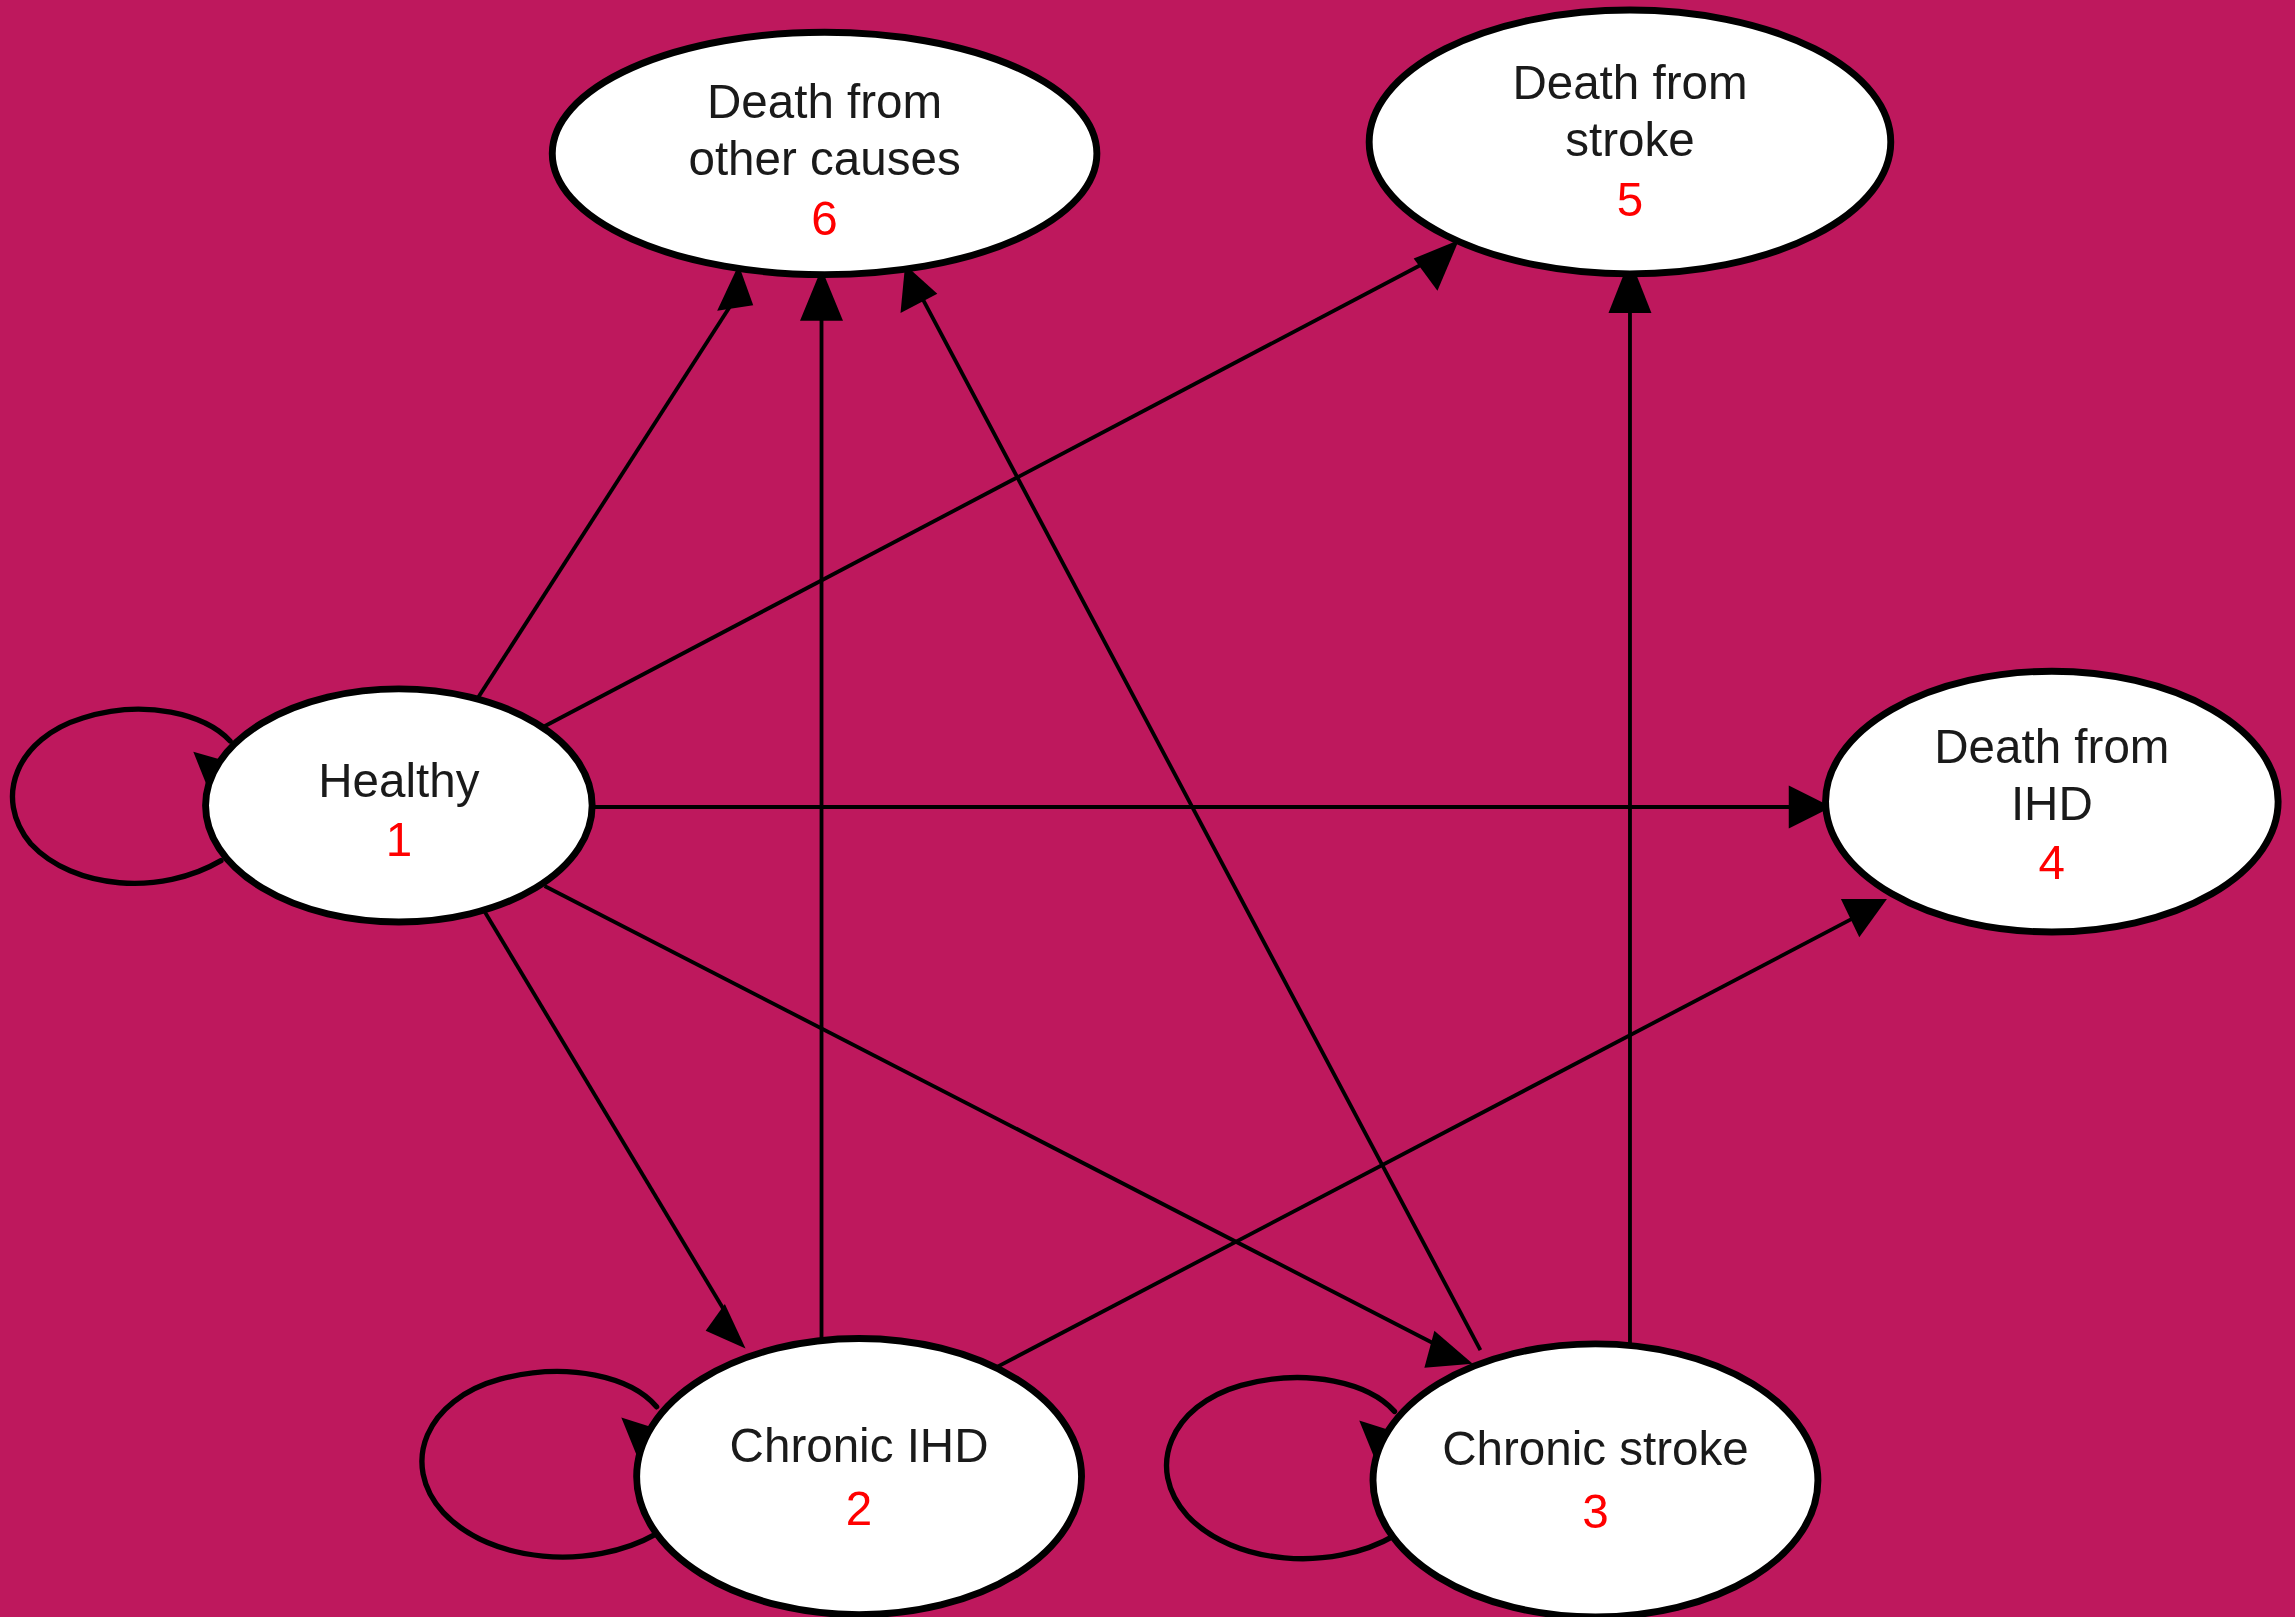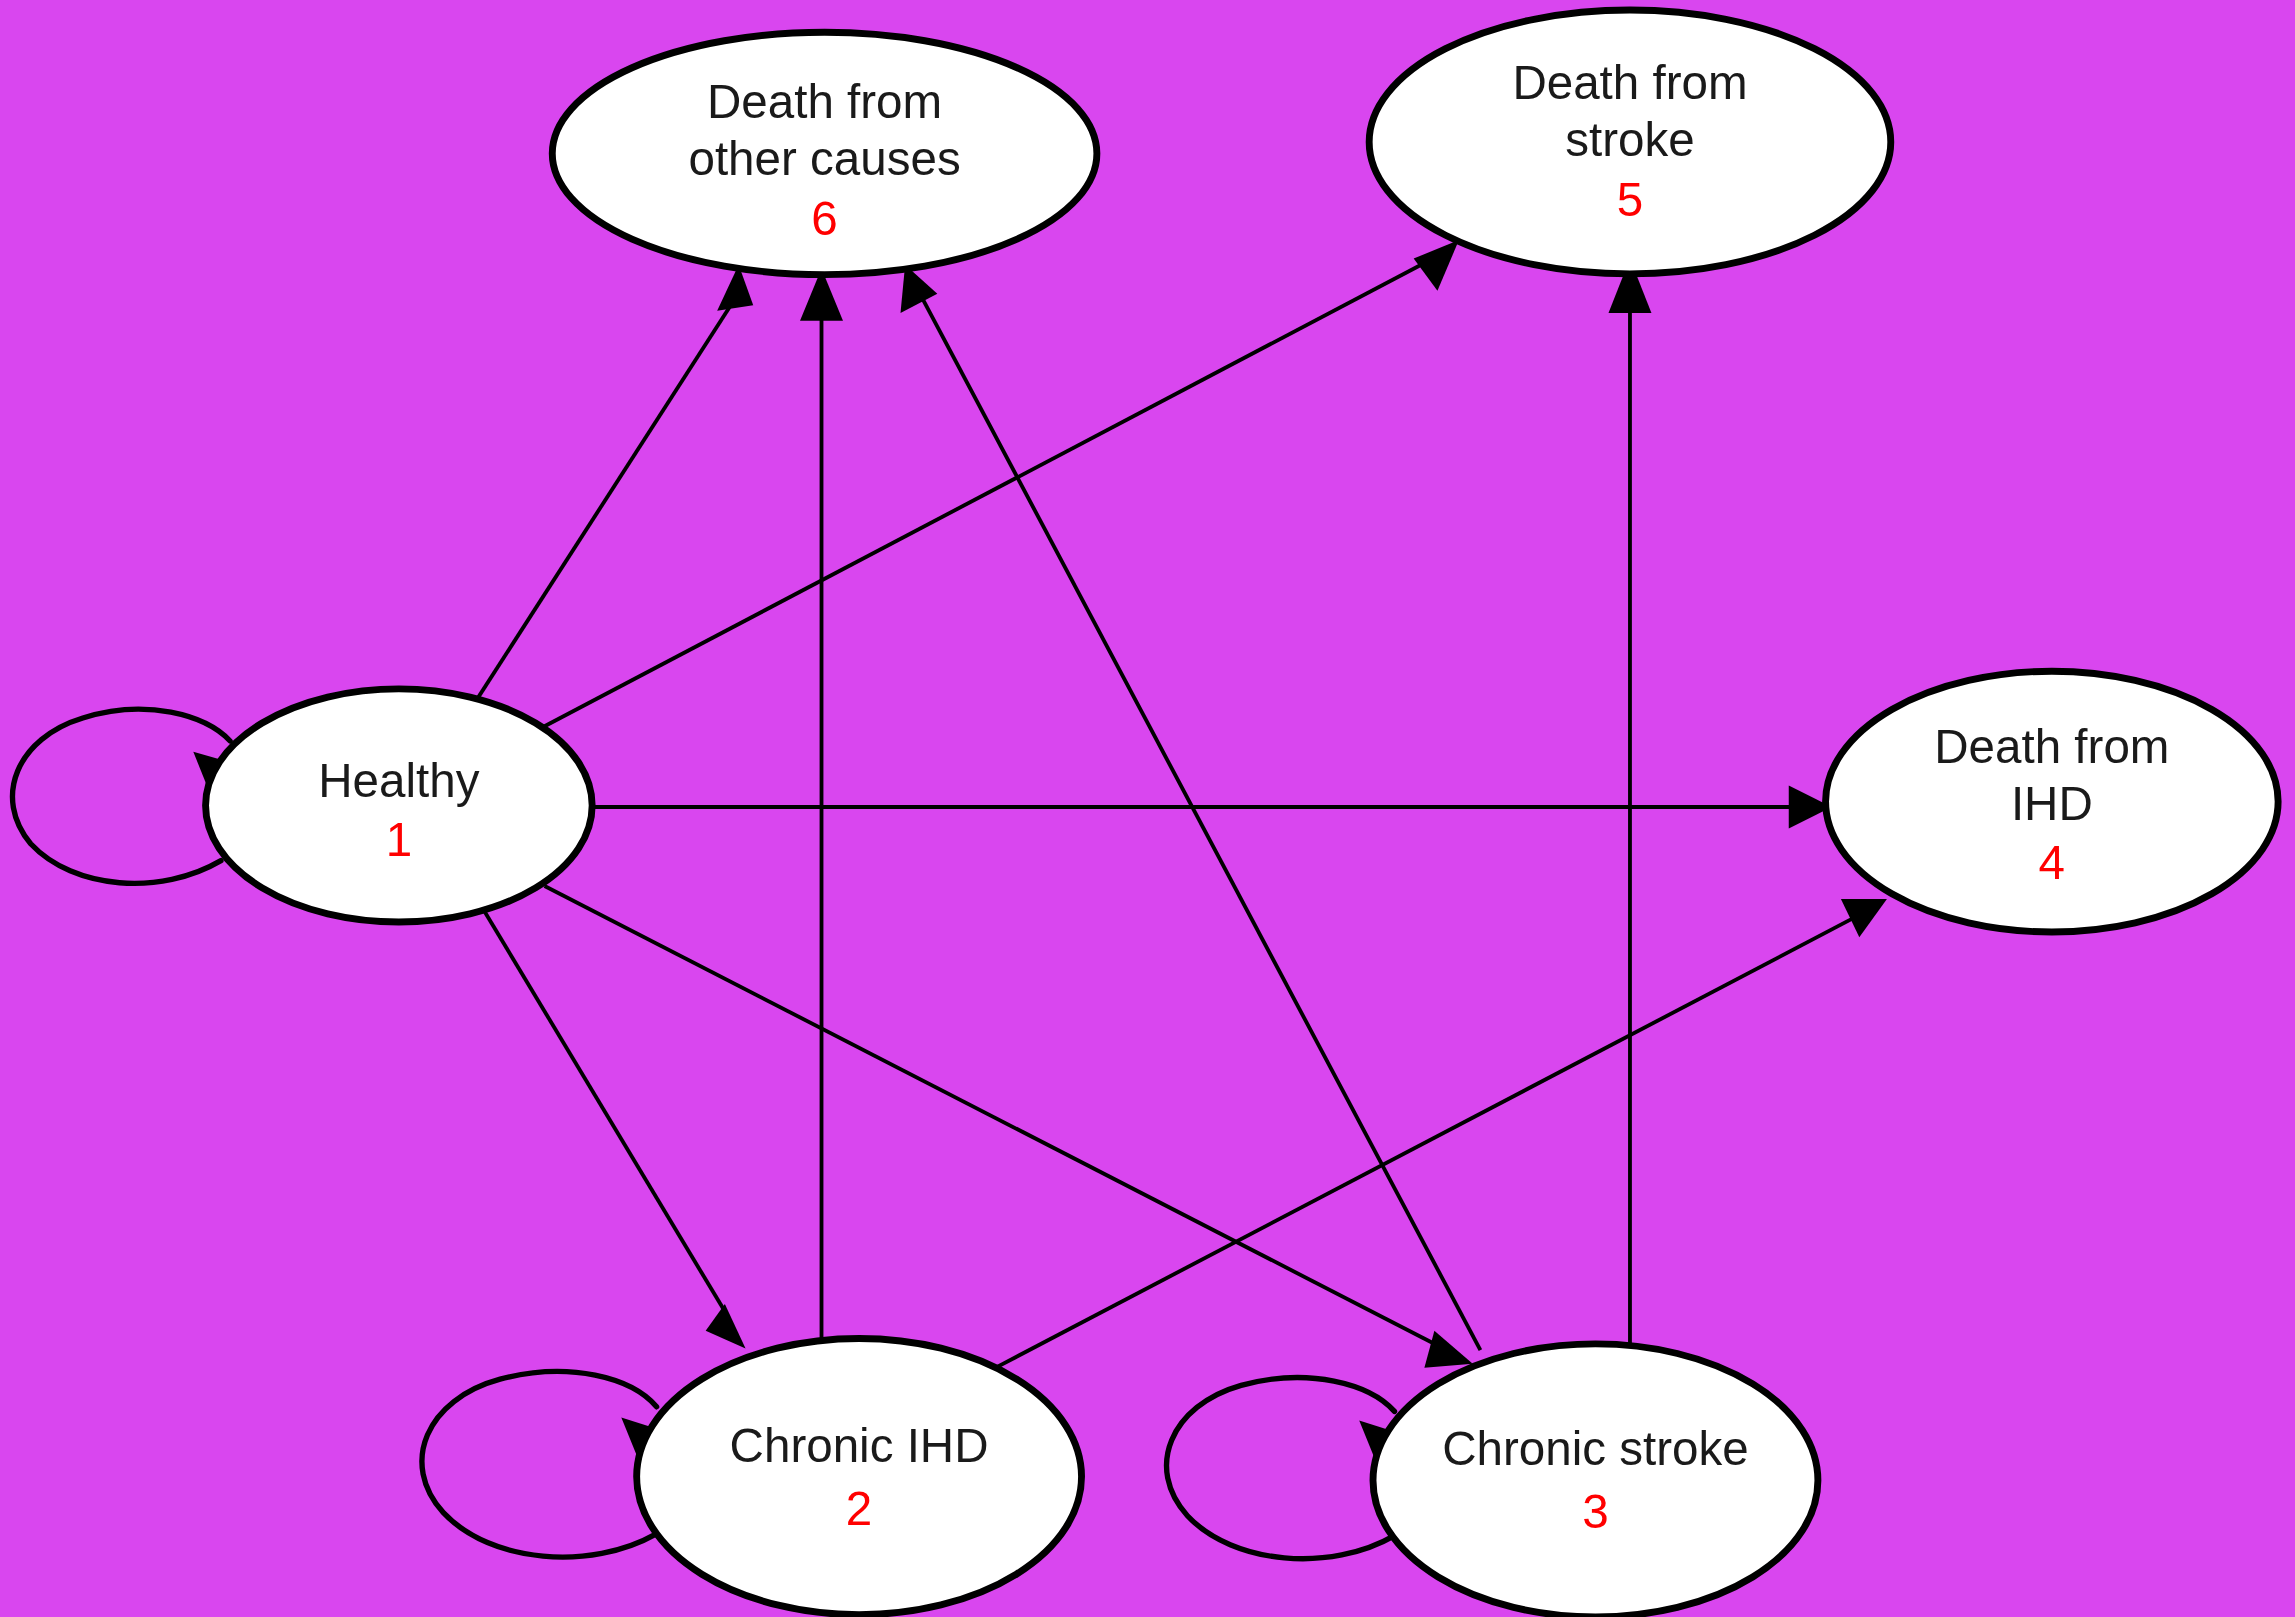--- a/index.html
+++ b/index.html
@@ -4,21 +4,21 @@
 <style>
   html, body {
     margin: 0;
     padding: 0;
     background: #ffffff;
   }
   #diagram-root {
     position: relative;
     width: 2295px;
     height: 1617px;
-    background: #d946ef;
+    background: #be185d;
     overflow: hidden;
     font-family: "Liberation Sans", sans-serif;
   }
   svg#state-diagram {
     display: block;
     width: 2295px;
     height: 1617px;
   }
   .node-ellipse {
     fill: #ffffff;

